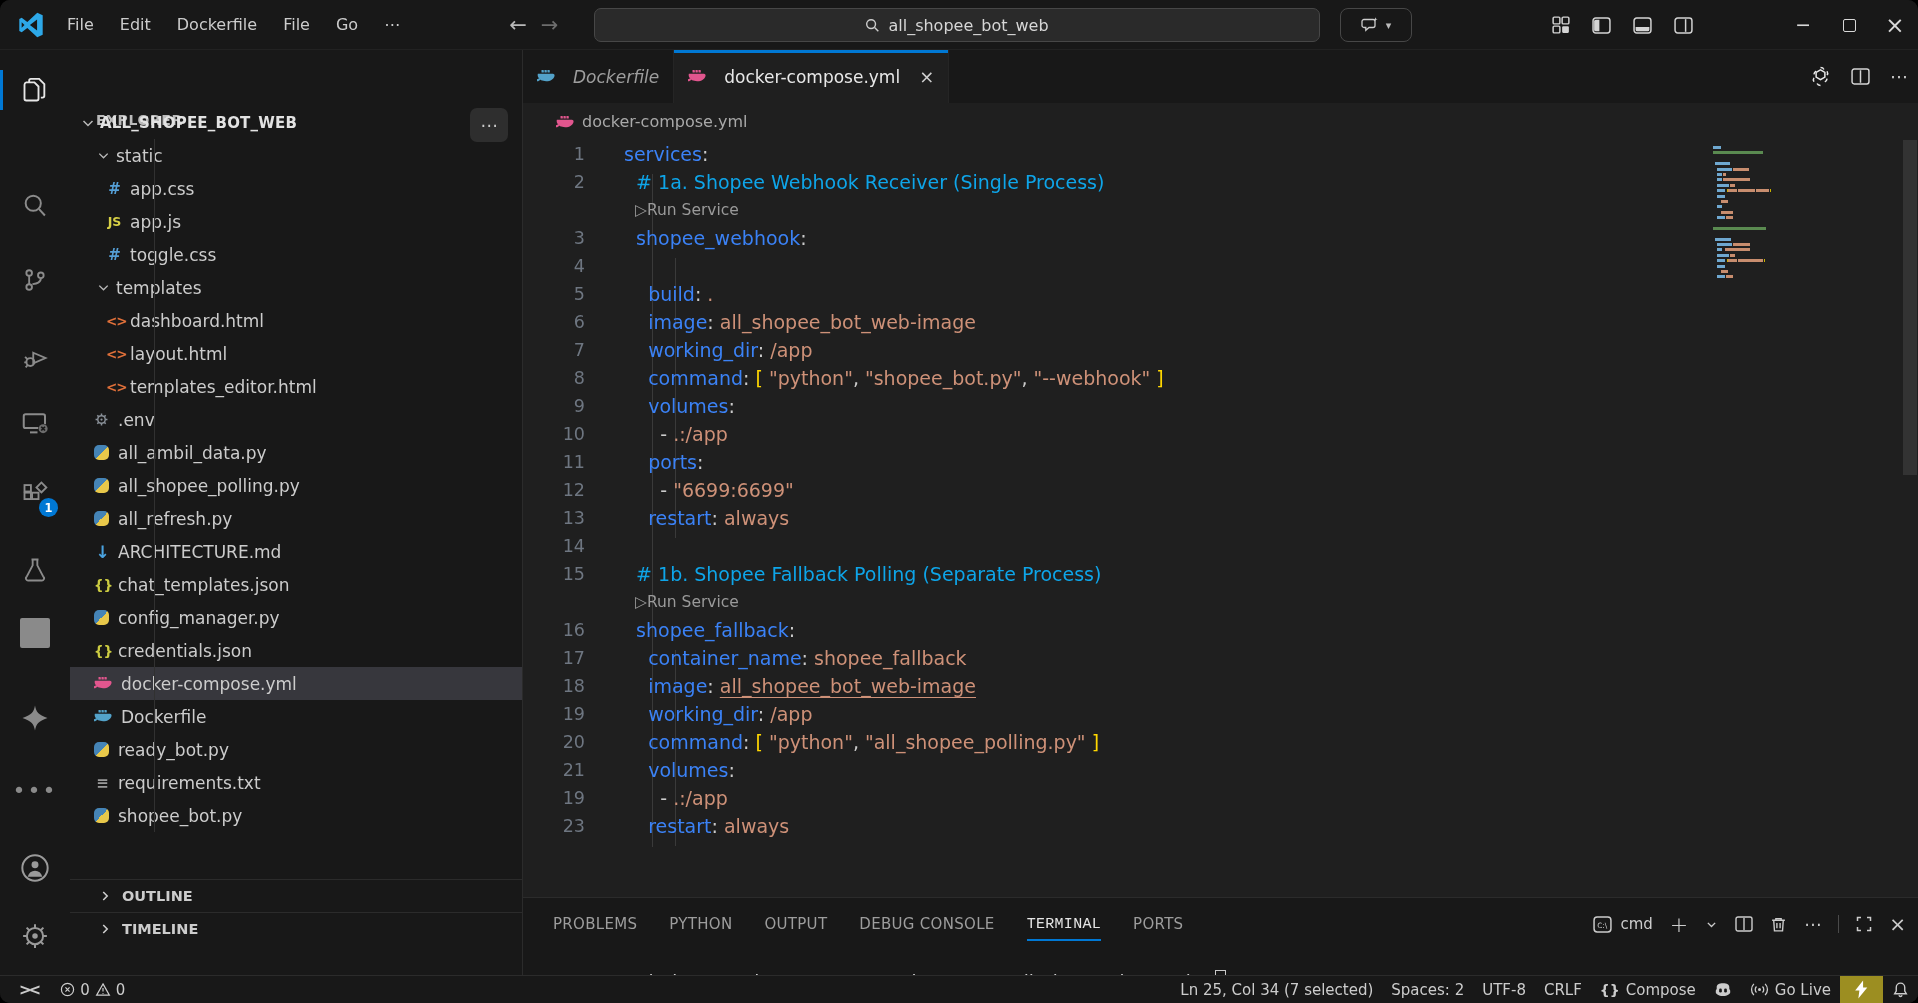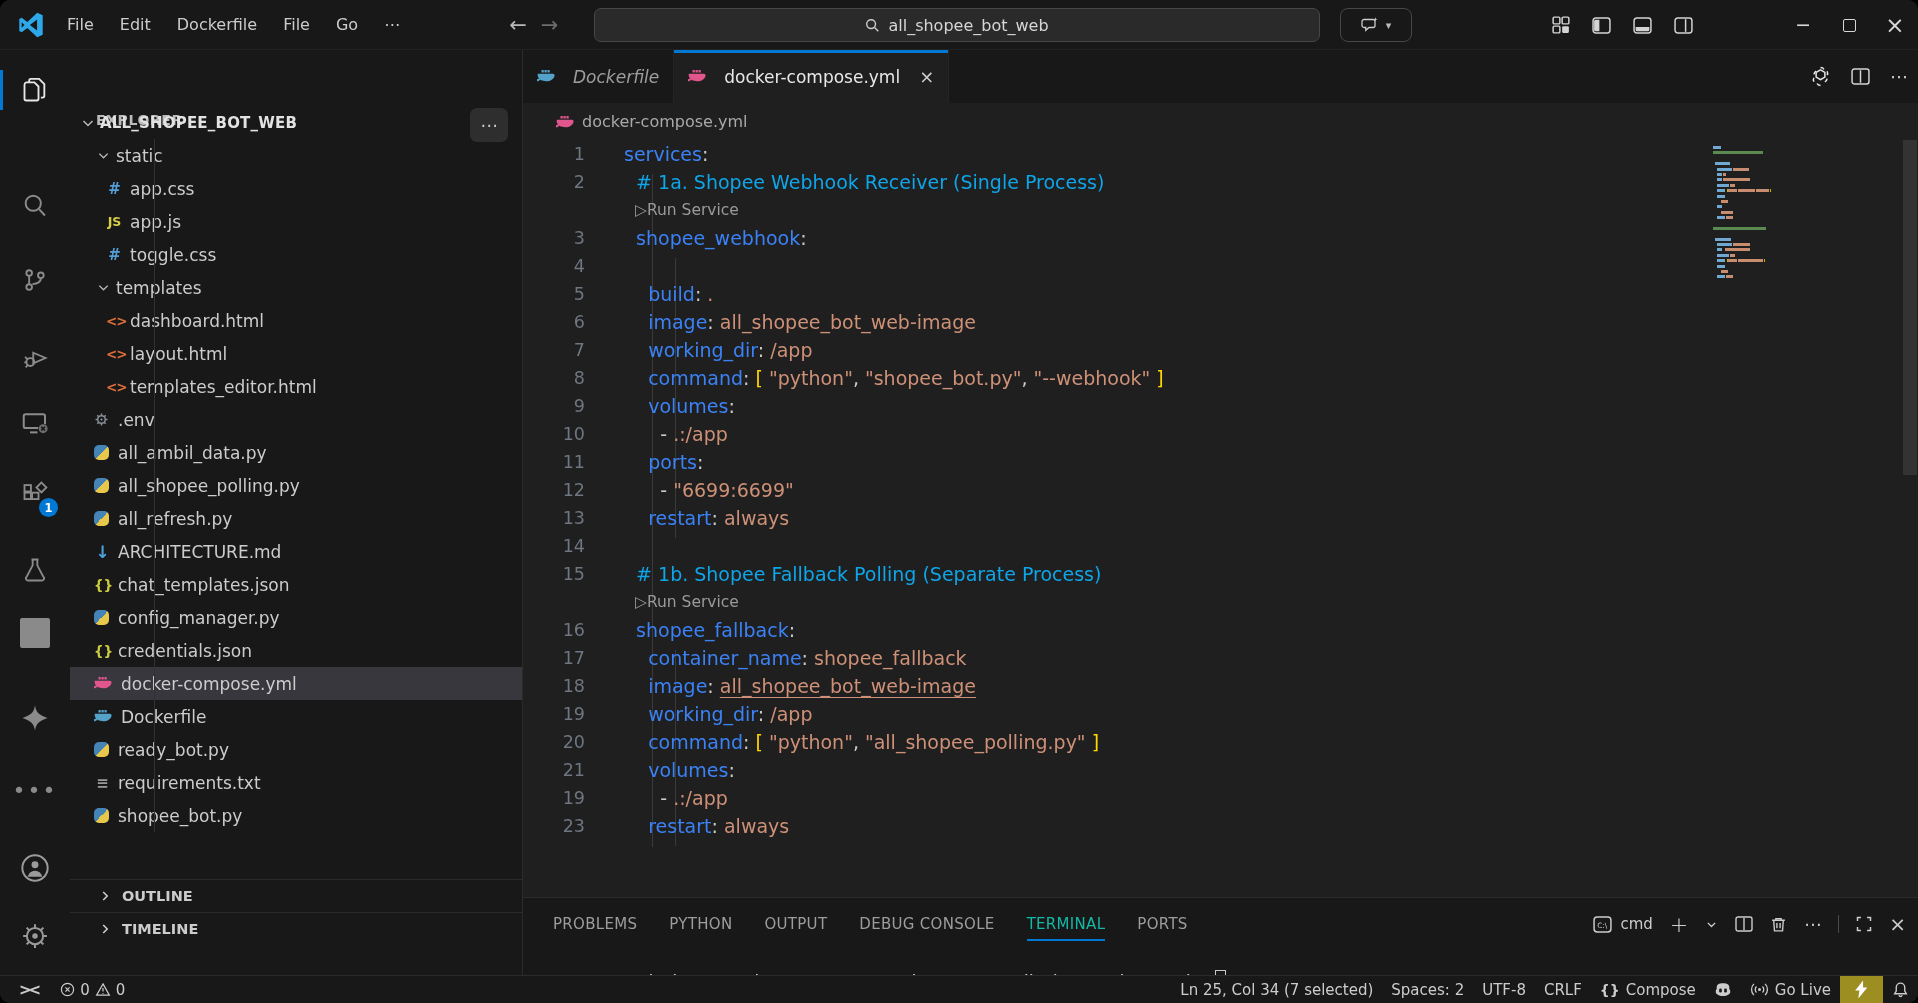--- a/index.html
+++ b/index.html
@@ -56,21 +56,21 @@
   .iguide{position:absolute;width:1px;background:#3a3a3a;}
   .minimap{position:absolute;right:95px;top:96px;width:110px;}
   .minimap .mrow{height:3px;margin-bottom:2.4px;display:flex;}
   .minimap .mseg{height:3px;display:inline-block;}
   .scrollbar{position:absolute;right:0;top:90px;width:16px;height:757px;}
   .sthumb{position:absolute;right:1px;top:0;width:14px;height:335px;background:rgba(121,121,121,.22);}
   
   .panel{position:absolute;left:0;top:847px;width:1395px;height:128px;background:#181818;border-top:1px solid #2b2b2b;}
   .ptabs{position:absolute;left:30px;top:0;height:52px;display:flex;align-items:center;gap:32px;font-size:15px;letter-spacing:.3px;color:#9d9d9d;}
   .ptab{position:relative;height:52px;display:flex;align-items:center;}
-  .ptab.active{color:#14b8a6;}
+  .ptab.active{color:#e5e5e5;font-family:Liberation Mono, monospace;}
   .ptab.active:after{content:"";position:absolute;left:0;right:0;bottom:9px;height:2px;background:#0078d4;}
   .pactions{position:absolute;right:12px;top:0;height:52px;display:flex;align-items:center;gap:17px;color:#cccccc;}
   .term-line{position:absolute;left:27px;top:72px;font-family:"DejaVu Sans Mono",monospace;font-size:18.5px;color:#cccccc;display:flex;align-items:center;}
   .cursor{display:inline-block;width:11px;height:22px;border:1px solid #c8c8c8;margin-left:2px;}
   
   .statusbar{position:absolute;left:0;top:975px;width:1918px;height:28px;background:#181818;border-top:1px solid #2b2b2b;display:flex;align-items:center;font-size:15px;color:#cccccc;}
   .sb-left{display:flex;align-items:center;gap:4px;margin-left:10px;}
   .sb-right{position:absolute;right:0;top:0;height:27px;display:flex;align-items:center;}
   .sitem{height:27px;display:flex;align-items:center;padding:0 9px;gap:6px;white-space:nowrap;}
   .sitem.gold{background:#9c8e21;color:#fff;padding:0 14px;}

